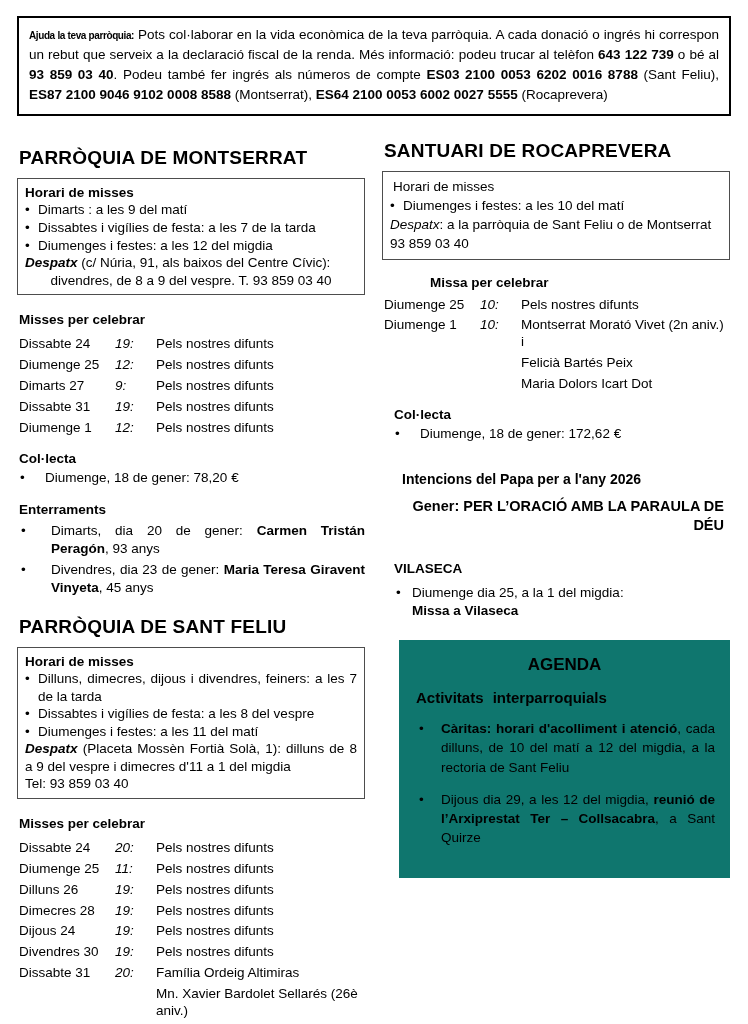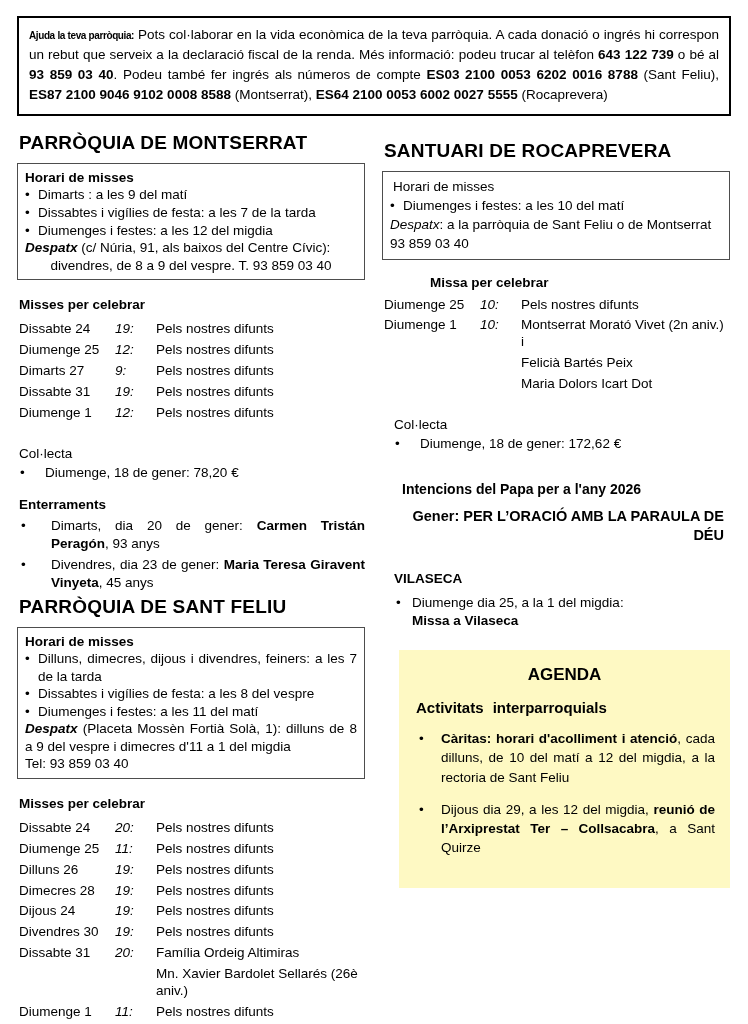--- a/index.html
+++ b/index.html
@@ -20,21 +20,21 @@
     line-height:1.48;
     font-size:13.5px;
   }
   .banner .lead { font-weight:bold; font-size:10px; letter-spacing:-0.4px; }
   .banner b { font-weight:bold; }
 
   
   .columns { display:flex; gap:17px; margin-top:12px; align-items:flex-start; }
   .col { width:348px; }
 
-  h2.sec-title { font-size:19px; font-weight:bold; letter-spacing:0.2px; margin:4px 0 9px 2px; }
+  h2.sec-title { font-size:19px; font-weight:bold; letter-spacing:0.2px; margin:19px 0 9px 2px; }
   h2.sec-title.right { margin-top:12px; }
 
   .hbox { border:1px solid #4d4d4d; padding:5px 7px; line-height:1.3; }
   .hbox .bold-head { font-weight:bold; }
   .hbox .plain-head { padding-left:3px; }
   .bullet-line { display:flex; }
   .bullet-line .bm { width:13px; }
   .bullet-line .bt { flex:1; text-align:justify; }
   .despatx-label { font-weight:bold; font-style:italic; }
   .despatx-label.plain { font-weight:normal; }
@@ -44,21 +44,21 @@
 
   .sub-head { font-weight:bold; margin:17px 0 9px 2px; }
   .missa-head-centered { font-weight:bold; margin:15px 0 7px 48px; }
 
   .miss-row { display:flex; line-height:1.25; margin:0 0 4px 2px; }
   .miss-day { width:96px; }
   .miss-time { width:32px; text-align:left; font-style:italic; margin-right:9px; }
   .miss-text { flex:1; }
   .miss-sub { margin-left:139px; line-height:1.25; margin-bottom:4px; }
 
-  .collecta-head { font-weight:normal; margin:24px 0 3px 2px; }
+  .collecta-head { font-weight:bold; margin:14px 0 3px 2px; }
   .simple-bullet { display:flex; line-height:1.35; }
   .simple-bullet .bm { width:28px; padding-left:3px; }
   .simple-bullet .bt { flex:1; }
 
   .ent-head { font-weight:bold; margin:15px 0 5px 2px; }
   .ent-item { display:flex; line-height:1.33; margin-bottom:3px; }
   .ent-item .bm { width:34px; padding-left:4px; }
   .ent-item .bt { flex:1; text-align:justify; }
   .ent-item b { font-weight:bold; }
 
@@ -70,21 +70,21 @@
   .papa-title { font-weight:bold; font-size:14px; }
   .papa-sub { font-weight:bold; font-size:14.5px; margin-top:10px; line-height:1.3;text-align:right; }
   .papa-body { text-align:justify; line-height:1.45; margin-top:16px; }
 
   .vilaseca { padding-left:12px; margin-top:26px; }
   .vilaseca-title { font-weight:bold; font-size:13.5px; }
   .vilaseca .simple-bullet { margin-top:8px; }
   .vilaseca .bm { width:18px; padding-left:2px; }
   .bold-line { font-weight:bold; }
 
-  .agenda { background:#fef9c3; margin:20px 0 0 17px; padding:15px 15px 18px 15px; }
+  .agenda { background:#0f766e; margin:20px 0 0 17px; padding:15px 15px 18px 15px; }
   .agenda-title { text-align:center; font-size:17px; font-weight:bold; }
   .agenda-sub { font-size:15px; font-weight:bold; margin:14px 0 13px 2px; word-spacing:5px; }
   .agenda-item { display:flex; line-height:1.42; margin-bottom:13px; }
   .agenda-item .bm { width:27px; padding-left:5px; }
   .agenda-item .bt { flex:1; text-align:justify; }
   .agenda-item b { font-weight:bold; }
 </style>
 </head>
 <body>
 

